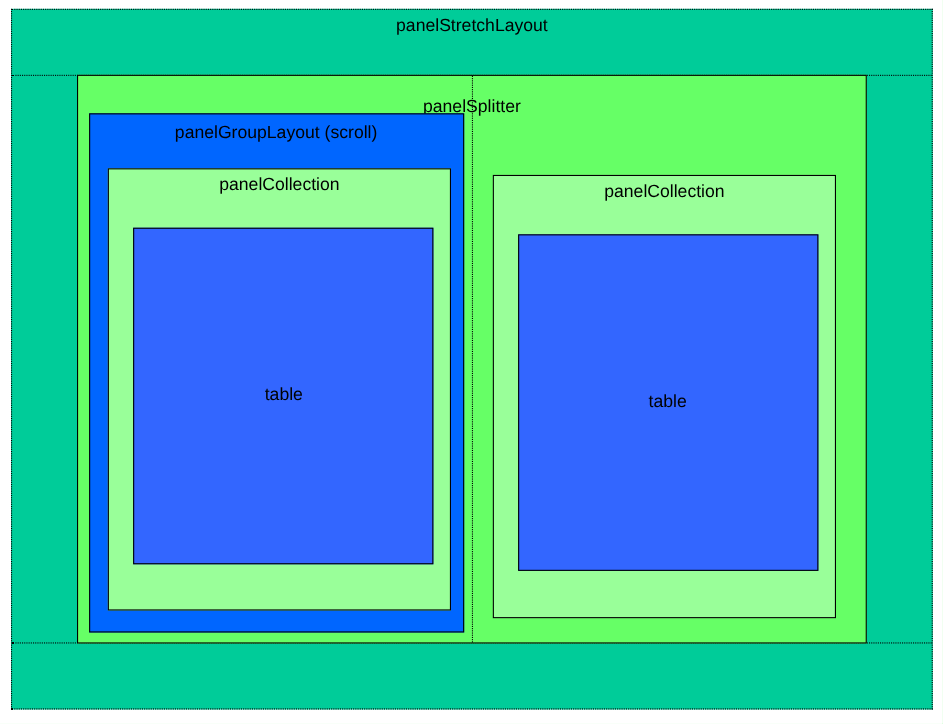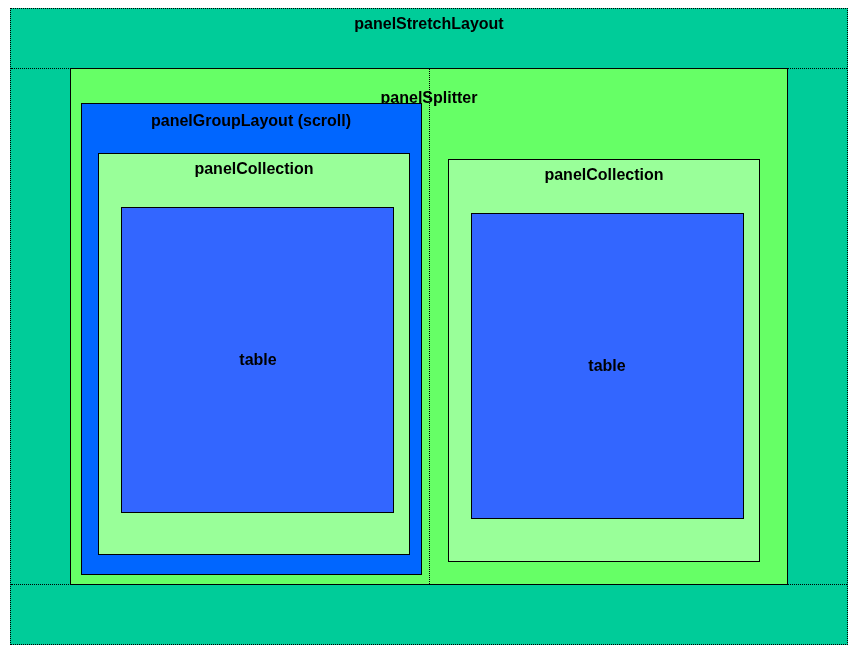--- a/index.html
+++ b/index.html
@@ -53,21 +53,21 @@
       background: #99ff99;
       border: 1px solid #000;
     }
     .table-right {
       left: 471px; top: 213px; width: 273px; height: 306px;
       background: #3366ff;
       border: 1px solid #000;
     }
     .label {
       position: absolute;
-      font-weight: bold;
+      font-weight: normal;
       font-size: 16px;
       color: #000;
       white-space: nowrap;
       line-height: 18px;
       transform: translateX(-50%);
     }
   </style>
 </head>
 <body>
 

